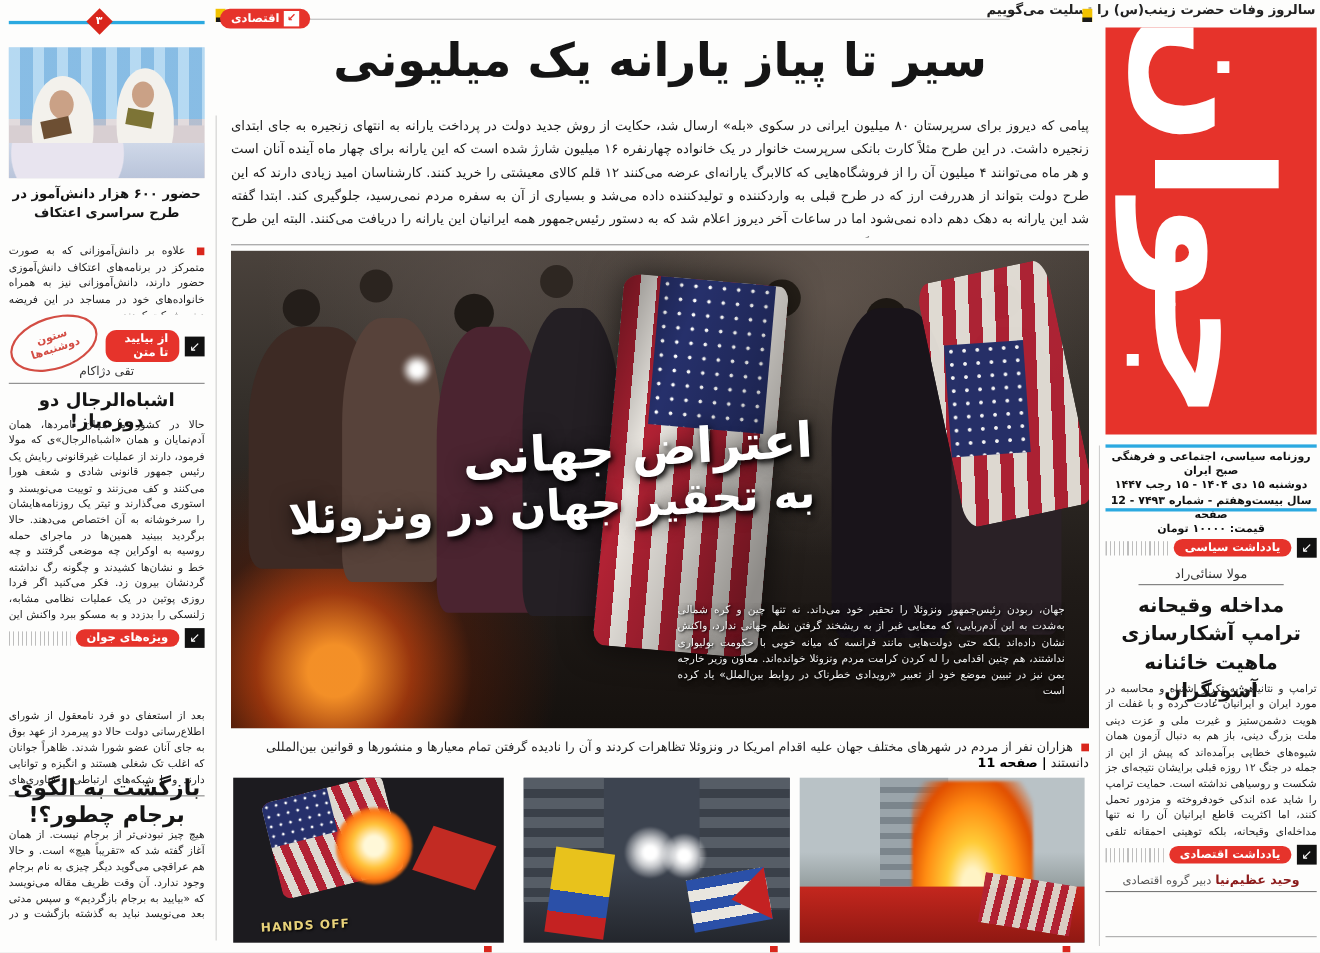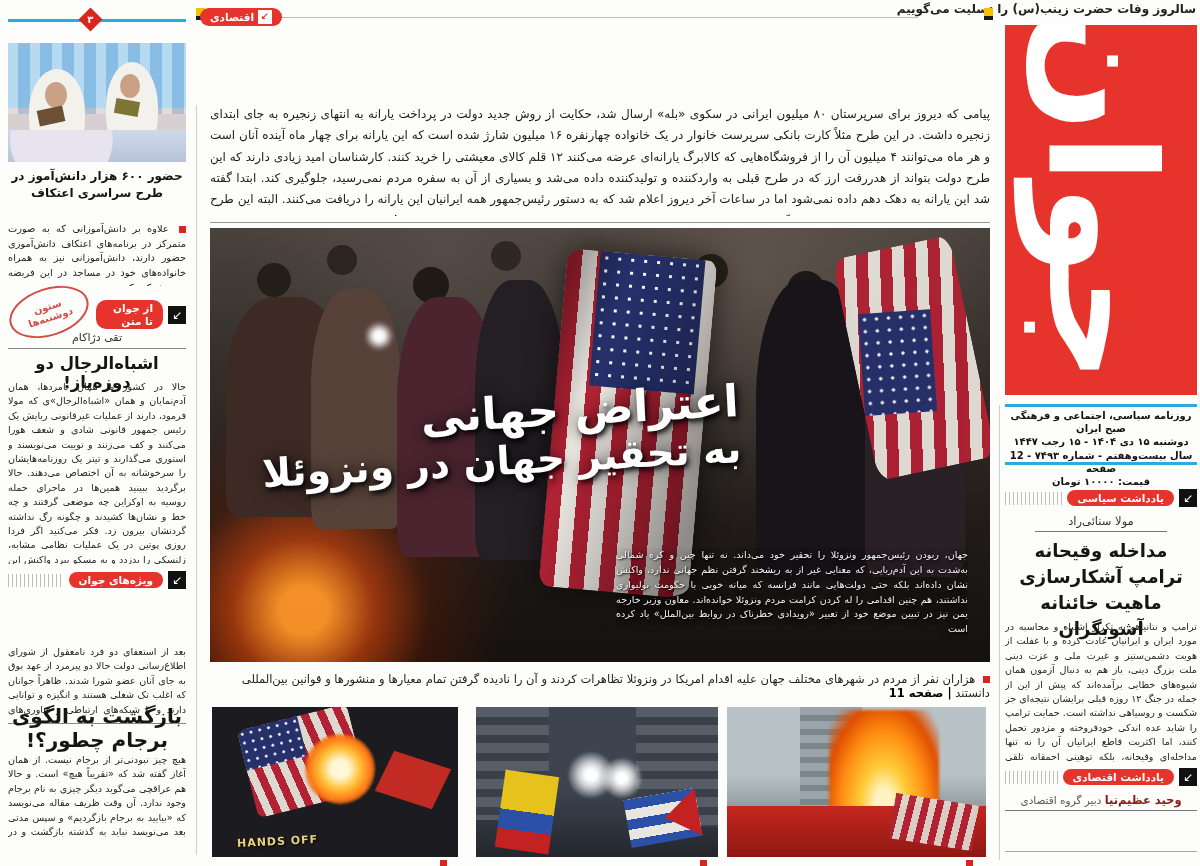--- a/index.html
+++ b/index.html
@@ -196,20 +196,21 @@
   <div class="hl rc-a2line"></div>
   <div class="hl rc-h2line"></div>
 
   <div class="badge-rule"></div>
   <div class="brow center-badge">
     <span class="rbadge">
       <span class="inbox">↙</span>
       <span>اقتصادی</span>
     </span>
   </div>
+  <h1 class="main-h">سیر تا پیاز یارانه یک میلیونی</h1>
   <div class="lead">
     <span>پیامی که دیروز برای سرپرستان ۸۰ میلیون ایرانی در سکوی «بله» ارسال شد، حکایت از روش جدید دولت در پرداخت یارانه به انتهای زنجیره به جای ابتدای زنجیره داشت. در این طرح مثلاً کارت بانکی سرپرست خانوار در یک خانواده چهارنفره ۱۶ میلیون شارژ شده است که این یارانه برای چهار ماه آینده آنان است و هر ماه می‌توانند ۴ میلیون آن را از فروشگاه‌هایی که کالابرگ یارانه‌ای عرضه می‌کنند ۱۲ قلم کالای معیشتی را خرید کنند. کارشناسان امید زیادی دارند که این طرح دولت بتواند از هدررفت ارز که در طرح قبلی به واردکننده و تولیدکننده داده می‌شد و بسیاری از آن به سفره مردم نمی‌رسید، جلوگیری کند. ابتدا گفته شد این یارانه به دهک دهم داده نمی‌شود اما در ساعات آخر دیروز اعلام شد که به دستور رئیس‌جمهور همه ایرانیان این یارانه را دریافت می‌کنند. البته این طرح نیز مراقبت‌ها و مدیریت‌هایی می‌طلبد و اگر نامدیریتی طرح قبلی ادامه یابد، چه‌بسا این طرح نیز با مشکلاتی همراه شود</span>
     <span class="pref">| صفحه ۴</span>
   </div>
   <div class="hl photo-topline"></div>
 
   <div class="mainphoto">
 
     <div class="head" style="left:6%;top:8%;width:34px;height:34px;background:#241e1a;"></div>
     <div class="head" style="left:15%;top:4%;width:30px;height:30px;background:#2b241f;"></div>
@@ -298,21 +299,21 @@
 
   <h2 class="lc-h1">حضور ۶۰۰ هزار دانش‌آموز در طرح سراسری اعتکاف</h2>
   <div class="body-txt lc-body1">
     <span class="sq"></span>
     <span>علاوه بر دانش‌آموزانی که به صورت متمرکز در برنامه‌های اعتکاف دانش‌آموزی حضور دارند، دانش‌آموزانی نیز به همراه خانواده‌های خود در مساجد در این فریضه دینی شرکت کردند</span>
   </div>
 
   <div class="stamp">ستون دوشنبه‌ها</div>
   <div class="brow lc-brow1">
     <span class="arrowbox">↙</span>
-    <span class="rbadge">از جوان تا متن</span>
+    <span class="rbadge">از بیایید تا متن</span>
   </div>
   <div class="lc-author">تقی دژاکام</div>
   <div class="hl lc-aline"></div>
 
   <h2 class="lc-h2">اشباه‌الرجال دو دوزه‌باز!</h2>
   <div class="body-txt lc-body2">
     <span>حالا در کشور ما همان نامردها، همان آدم‌نمایان و همان «اشباه‌الرجال»ی که مولا فرمود، دارند از عملیات غیرقانونی ربایش یک رئیس جمهور قانونی شادی و شعف هورا می‌کنند و کف می‌زنند و توییت می‌نویسند و استوری می‌گذارند و تیتر یک روزنامه‌هایشان را سرخوشانه به آن اختصاص می‌دهند. حالا برگردید ببینید همین‌ها در ماجرای حمله روسیه به اوکراین چه موضعی گرفتند و چه خط و نشان‌ها کشیدند و چگونه رگ نداشته گردنشان بیرون زد. فکر می‌کنید اگر فردا روزی پوتین در یک عملیات نظامی مشابه، زلنسکی را بدزدد و به مسکو ببرد واکنش این دو دوزه‌بازان و خوشحالان امروز چه خواهد بود؟!</span>
     
   </div>
 

